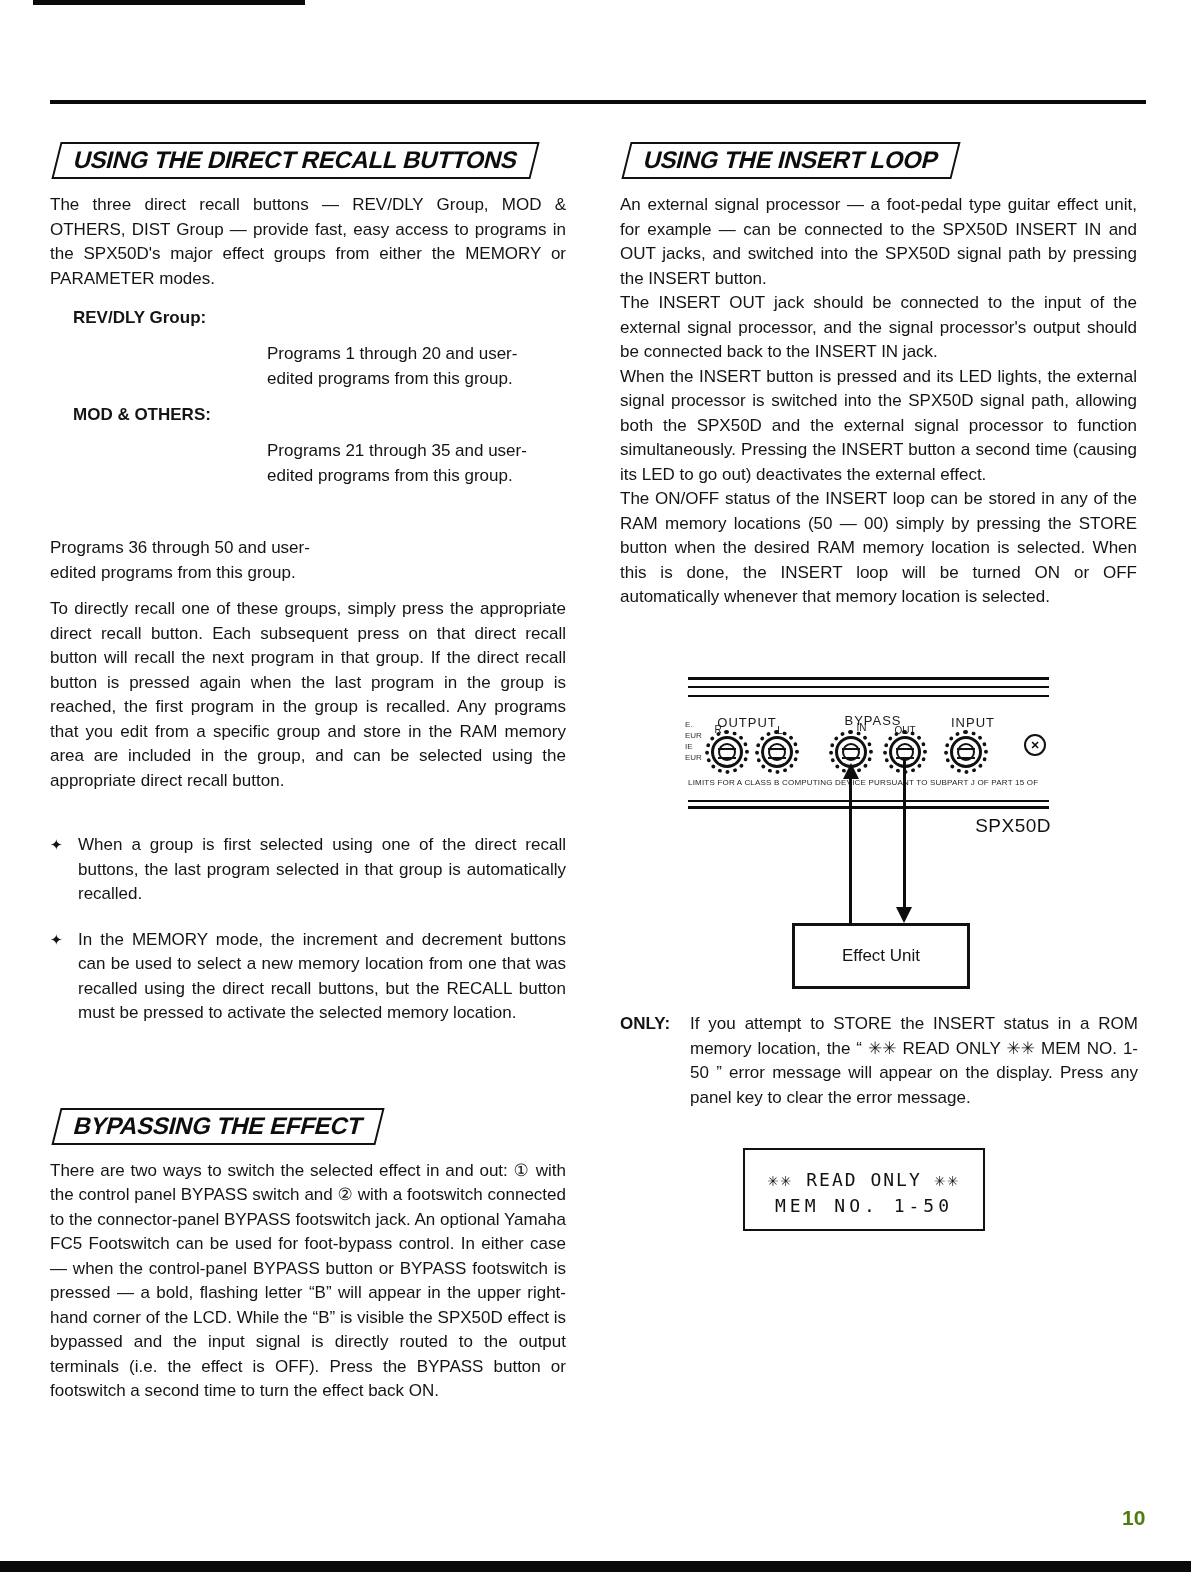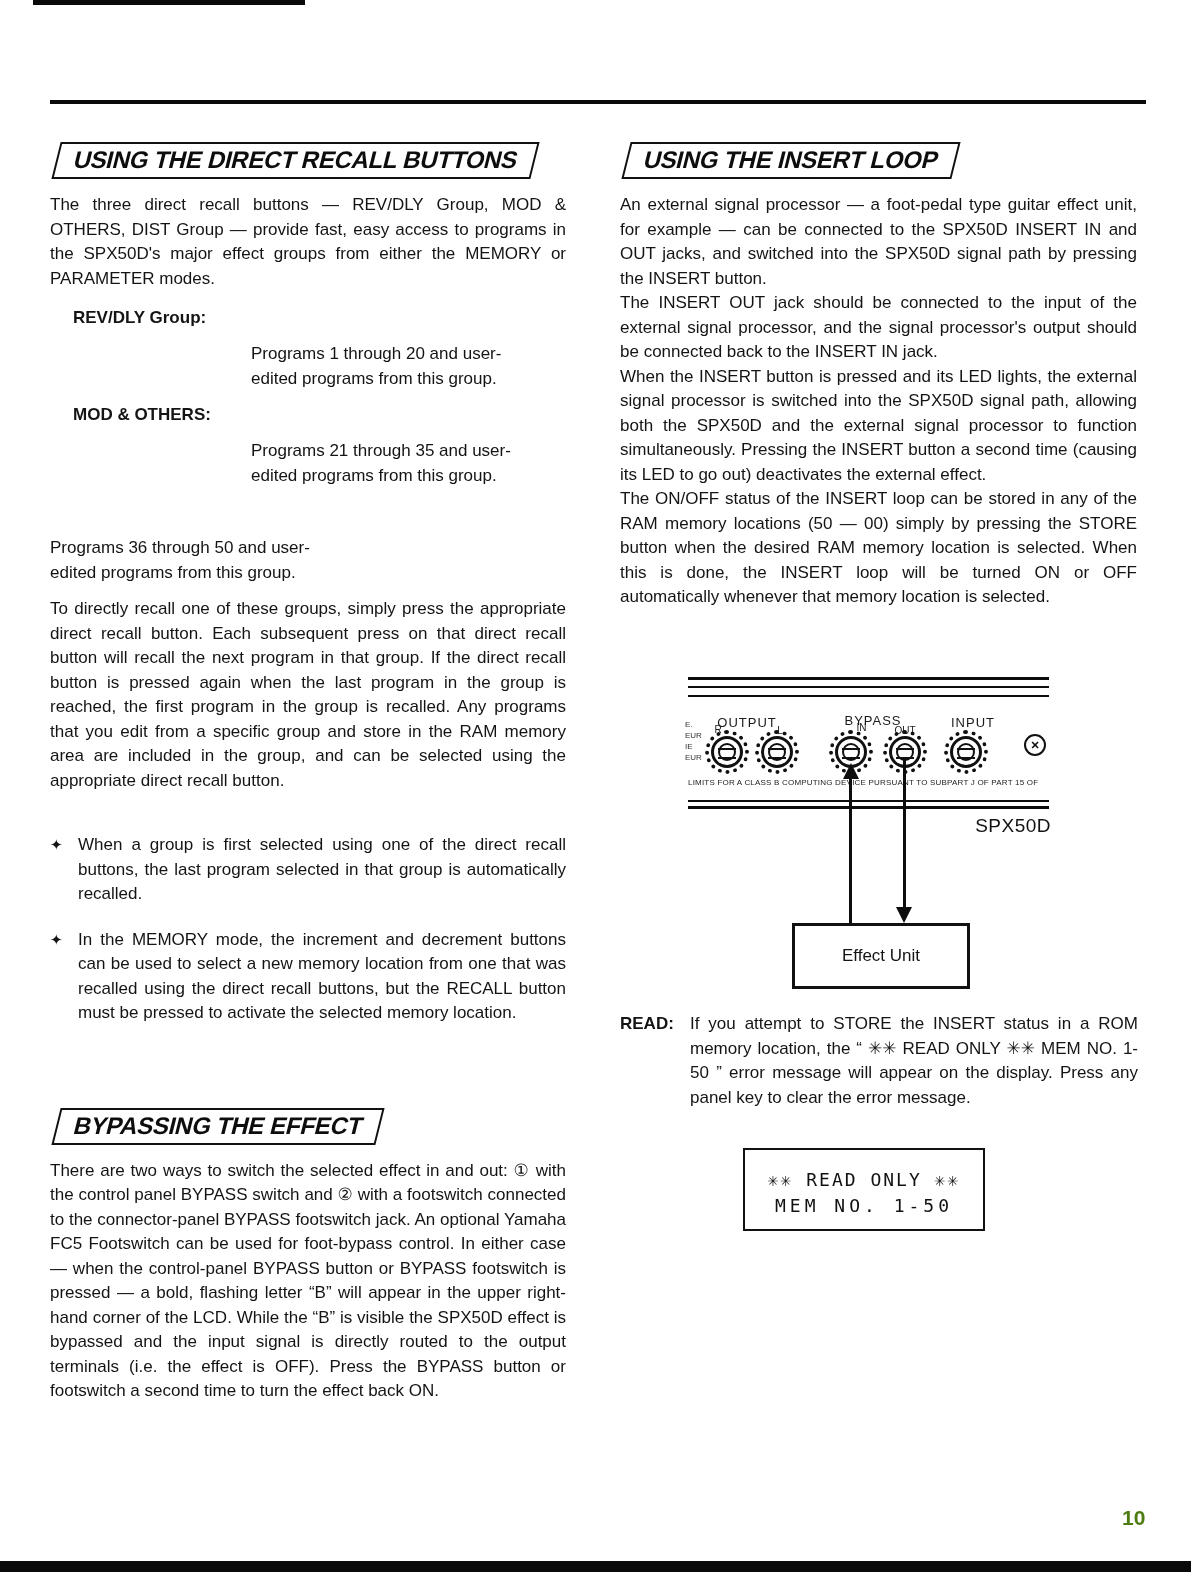--- a/index.html
+++ b/index.html
@@ -26,21 +26,21 @@
   .h-text{
     display:inline-block;font-weight:bold;font-size:24px;line-height:28px;
     letter-spacing:-0.3px;white-space:nowrap;color:#0d0d0d;
   }
   .para{
     margin:0 0 15px 0;font-size:17px;line-height:24.5px;text-align:justify;
   }
   .para.tight{margin-bottom:0;}
 
   .def-list{margin:4px 0 12px 0;}
-  .def-row{display:flex;margin-bottom:12px;}
+  .def-row{display:flex;margin-bottom:12px;gap:16px;}
   .def-label{width:178px;padding-left:23px;font-weight:bold;font-size:17px;line-height:24.5px;flex:none;}
   .def-desc{width:290px;font-size:17px;line-height:24.5px;margin-top:36px;}
 
   .bullets{margin-top:40px;}
   .bullet{display:flex;margin-bottom:21px;}
   .bullet-glyph{flex:none;width:28px;font-size:15px;line-height:24.5px;}
   .bullet-text{flex:1;font-size:17px;line-height:24.5px;text-align:justify;}
 
   .h-box.second{margin-top:61px;}
 
@@ -217,21 +217,21 @@
 
     <div class="v-line" style="left:218px;top:85px;height:149px;"></div>
     <div class="arrow-down" style="left:211px;top:232px;"></div>
 
     <div class="effect-unit">
       <span>Effect Unit</span>
     </div>
   </div>
 
   <div class="note">
-    <div class="note-label">READ:</div>
+    <div class="note-label">ONLY:</div>
     <div class="note-text">If you attempt to STORE the INSERT status in a ROM memory location, the “ ✳✳ READ ONLY ✳✳ MEM NO. 1-50 ” error message will appear on the display. Press any panel key to clear the error message.</div>
   </div>
 
   <div class="lcd-box">
     <div class="lcd-line1">✳✳ READ ONLY ✳✳</div>
     <div class="lcd-line2">MEM NO. 1-50</div>
   </div>
 
   <div class="pagenum">10</div>
   <div class="bottombar"></div>

